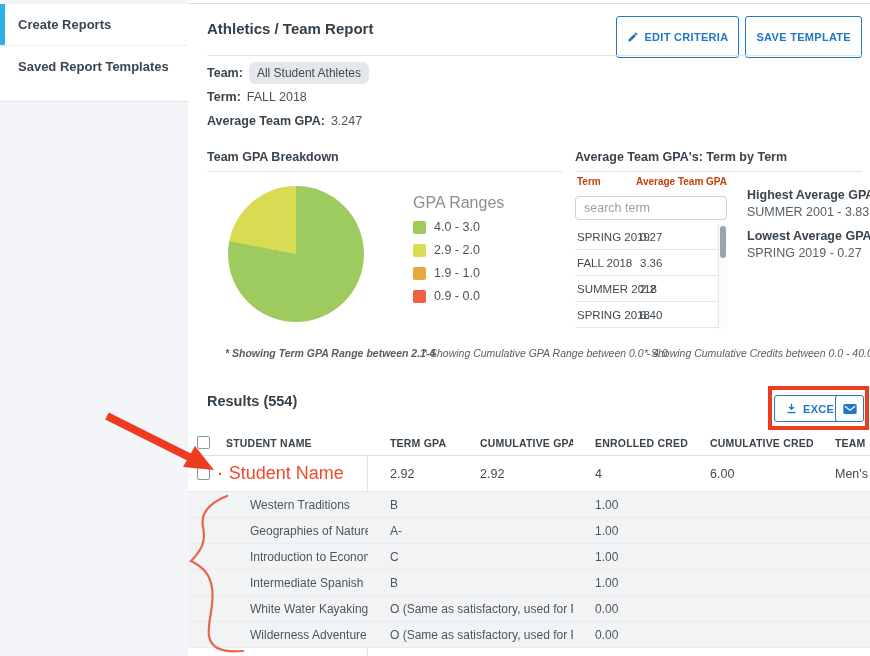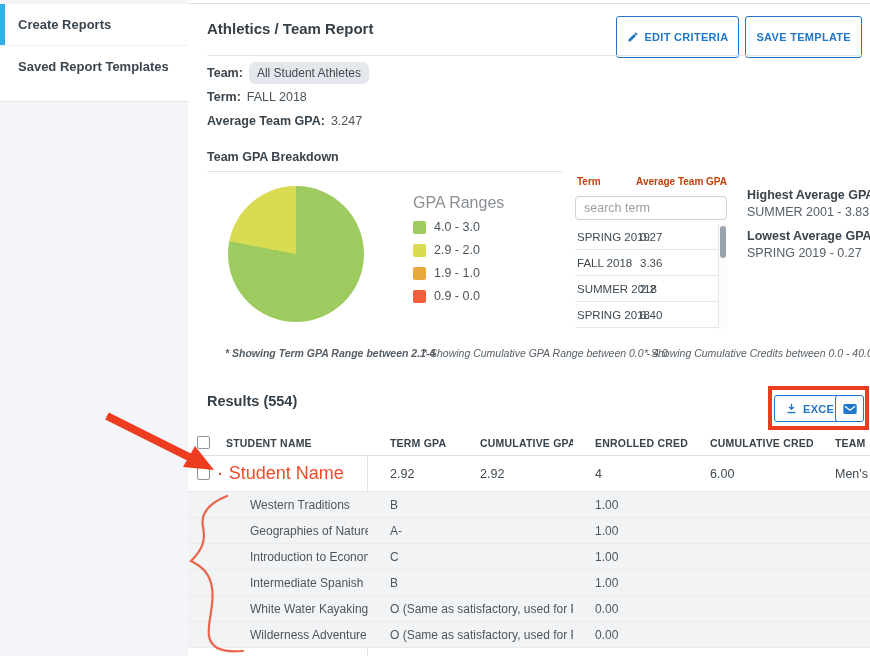--- a/index.html
+++ b/index.html
@@ -145,20 +145,21 @@
         <span>1.9 - 1.0</span>
       </div>
       <div class="legend-item">
         <span class="swatch" style="background: rgb(242, 96, 61);"></span>
         <span>0.9 - 0.0</span>
       </div>
     </div>
   </section>
 
   <section class="term-panel">
+    <div class="panel-title">Average Team GPA's: Term by Term</div>
     <div class="tt-head">
       <span class="c1">Term</span>
       <span>Average Team GPA</span>
     </div>
     <input class="search-input" type="text" placeholder="search term" style="">
     <div class="tt-rows">
       <div class="tt-row">
         <span class="c1">SPRING 2019</span>
         <span>0.27</span>
       </div>

